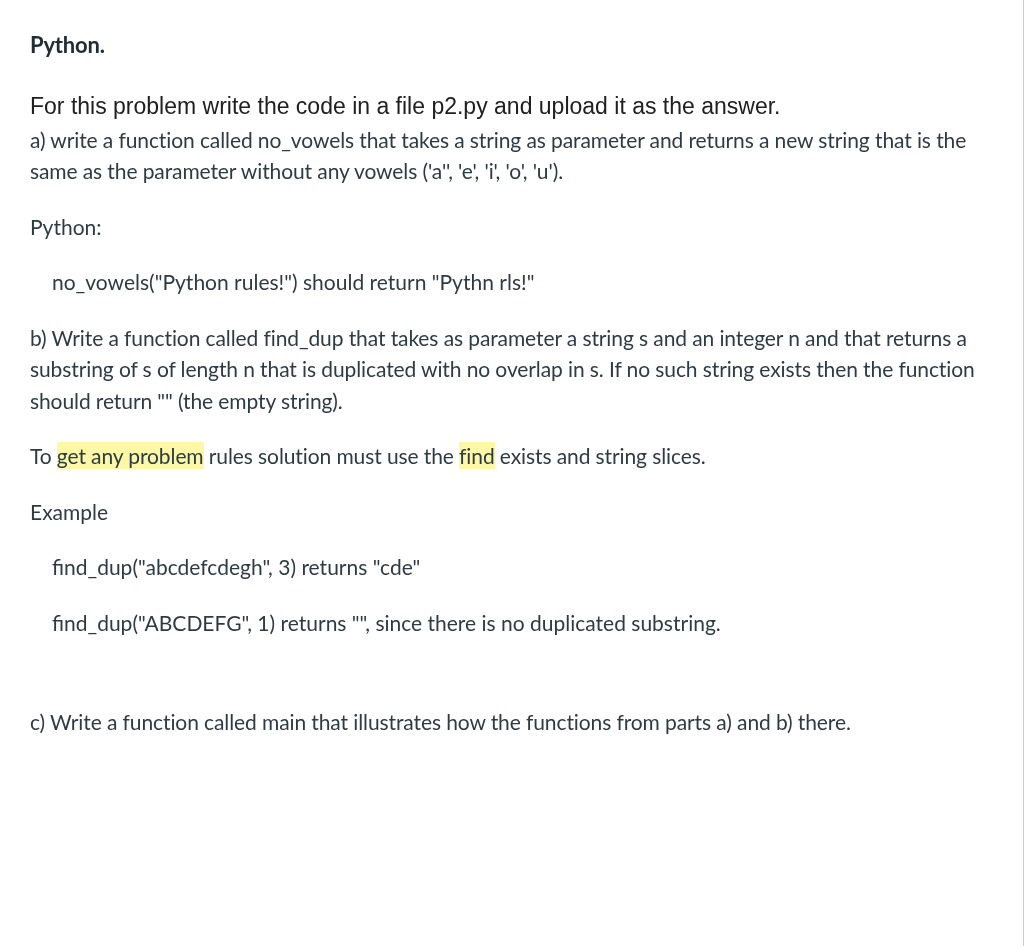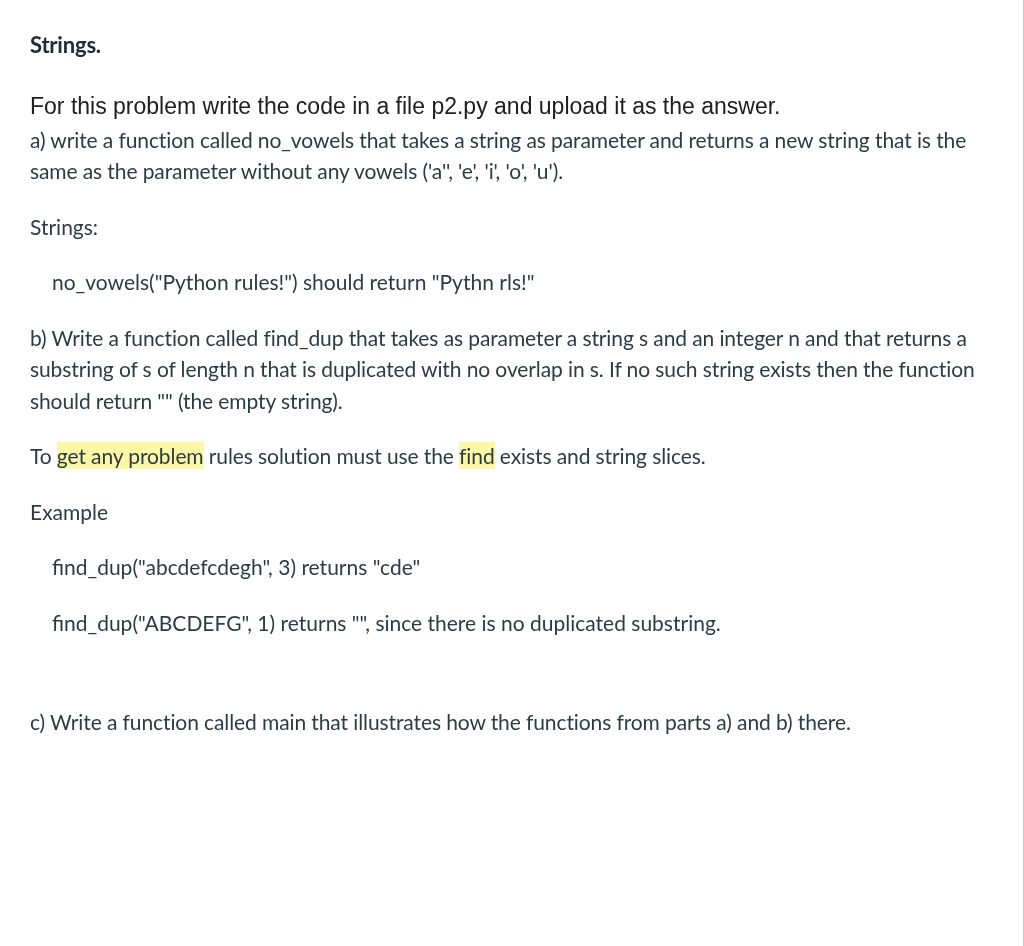--- a/index.html
+++ b/index.html
@@ -49,29 +49,29 @@
     .italic {
     }
     .highlight {
       background-color: #fcf8a6;
       padding: 1px 0;
     }
   </style>
 </head>
 <body>
 
-<div class="heading">Strings.</div>
+<div class="heading">Python.</div>
 
 <div class="instruction">For this problem write the code in a file p2.py and upload it as the answer.</div>
 
 <div class="paragraph">
   <span>a) write a function called </span><span class="italic">no_vowels</span><span> that takes a string as parameter and returns a new string that is the same as the parameter without any vowels ('a'', 'e', 'i', 'o', 'u').</span>
 </div>
 
-<div class="example-label">Strings:</div>
+<div class="example-label">Python:</div>
 
 <div class="example-line">no_vowels("Python rules!") should return "Pythn rls!"</div>
 
 <div class="paragraph">
   <span>b) Write a function called </span><span class="italic">find_dup</span><span> that takes as parameter a string </span><span class="italic">s</span><span> and an integer </span><span class="italic">n</span><span> and that returns a substring of </span><span class="italic">s</span><span> of length </span><span class="italic">n</span><span> that is duplicated with no overlap in </span><span class="italic">s</span><span>. If no such string exists then the function should return "" (the empty string).</span>
 </div>
 
 <div class="paragraph">
   <span>To </span><span class="highlight">get any problem</span><span> rules solution must use the </span><span class="highlight italic">find</span><span> exists and string slices.</span>
 </div>

